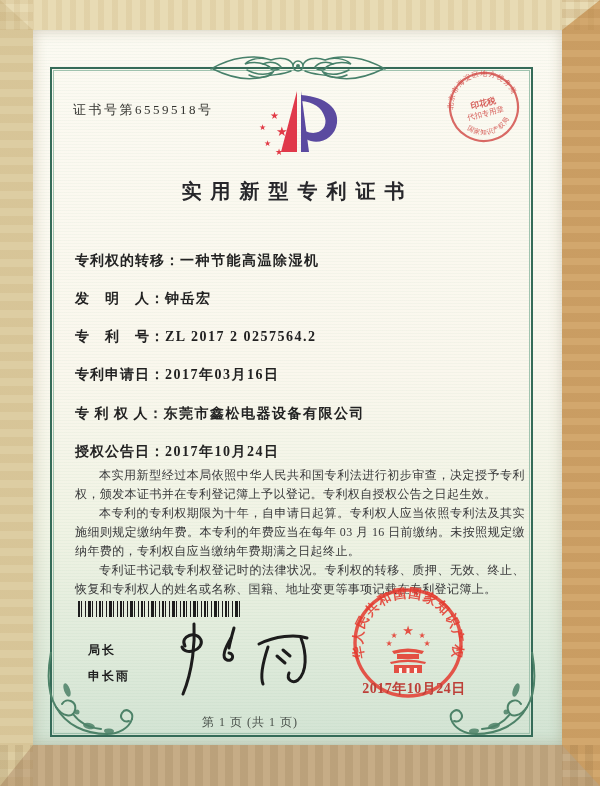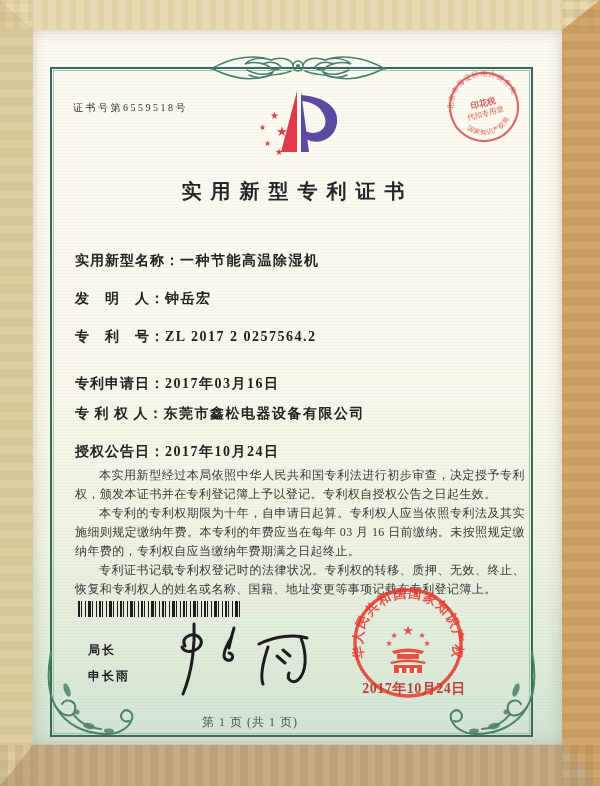--- a/index.html
+++ b/index.html
@@ -12,21 +12,21 @@
   .grain.bottom{left:-33px;top:715px;width:600px;height:41px;background:repeating-linear-gradient(90deg,rgba(120,95,55,.14) 0 8px,rgba(255,255,255,0) 8px 15px);}
   .grain.left{left:-33px;top:-30px;width:33px;height:786px;background:repeating-linear-gradient(0deg,rgba(165,125,60,.10) 0 9px,rgba(255,255,255,0) 9px 17px);}
   .grain.right{left:529px;top:-30px;width:38px;height:786px;background:repeating-linear-gradient(0deg,rgba(150,95,35,.14) 0 9px,rgba(255,255,255,0) 9px 16px);}
   .paper{position:absolute;left:0;top:0;width:529px;height:715px;
     background:
       repeating-linear-gradient(180deg,rgba(110,165,130,0.05) 0 1px,rgba(255,255,255,0) 1px 3px),
       linear-gradient(180deg,#fcfaf2 0%,#faf7ed 48%,#f0f3e4 70%,#e0ebdb 86%,#d2e3d3 100%);
     box-shadow:inset 0 0 14px rgba(110,90,50,.28);}
   .gborder{position:absolute;left:17px;top:37px;right:29px;bottom:8px;border:2px solid #356b58;}
   .gborder:after{content:"";position:absolute;left:1px;top:1px;right:1px;bottom:1px;border:1px solid #9fc2ae;}
-  .certno{position:absolute;left:40px;top:71px;font-size:10px;letter-spacing:2.5px;color:#33332f;}
+  .certno{position:absolute;left:40px;top:71px;font-size:13px;letter-spacing:2.5px;color:#33332f;}
   .logo{position:absolute;left:212px;top:56px;}
   .title{position:absolute;left:0;top:148px;width:100%;text-align:center;font-size:20px;font-weight:600;letter-spacing:9px;color:#26262a;}
   .field{position:absolute;left:42px;white-space:nowrap;font-size:14px;font-weight:bold;color:#222;}
   .flabel{letter-spacing:1px;}
   .fvalue{letter-spacing:1.5px;}
   .paras{position:absolute;left:42px;top:436px;width:450px;font-size:12px;line-height:19px;color:#38383a;text-align:justify;}
   .paras p{margin:0;text-indent:2em;letter-spacing:0.4px;}
   .barcode{position:absolute;left:45px;top:571px;width:163px;height:16px;
     background:repeating-linear-gradient(90deg,#1d1d1d 0 2px,transparent 2px 3px,#1d1d1d 3px 4px,transparent 4px 7px,#1d1d1d 7px 8px,transparent 8px 10px,#1d1d1d 10px 13px,transparent 13px 14px,#1d1d1d 14px 15px,transparent 15px 18px,#1d1d1d 18px 19px,transparent 19px 21px);}
   .sigblock{position:absolute;left:55px;top:612px;font-family:"Liberation Sans","DejaVu Sans",sans-serif;font-weight:bold;font-size:12px;color:#202020;letter-spacing:2px;}
@@ -124,29 +124,29 @@
         <text x="39" y="48" font-size="7.5" text-anchor="middle">代扣专用章</text>
         <text font-size="6.5" letter-spacing="0.5">
           <textPath href="#taxBot" startOffset="50%" text-anchor="middle">国家知识产权局</textPath>
         </text>
       </g>
     </svg>
 
     <div class="title">实用新型专利证书</div>
 
     <div class="field" style="top:222px">
-      <span class="flabel">实用新型名称：</span><span class="fvalue">一种节能高温除湿机</span>
+      <span class="flabel">专利权的转移：</span><span class="fvalue">一种节能高温除湿机</span>
     </div>
     <div class="field" style="top:260px">
       <span class="flabel">发　明　人：</span><span class="fvalue">钟岳宏</span>
     </div>
     <div class="field" style="top:298px">
       <span class="flabel">专　利　号：</span><span class="fvalue">ZL 2017 2 0257564.2</span>
     </div>
-    <div class="field" style="top:345px">
+    <div class="field" style="top:336px">
       <span class="flabel">专利申请日：</span><span class="fvalue">2017年03月16日</span>
     </div>
     <div class="field" style="top:375px">
       <span class="flabel">专 利 权 人：</span><span class="fvalue">东莞市鑫松电器设备有限公司</span>
     </div>
     <div class="field" style="top:413px">
       <span class="flabel">授权公告日：</span><span class="fvalue">2017年10月24日</span>
     </div>
 
     <div class="paras">

